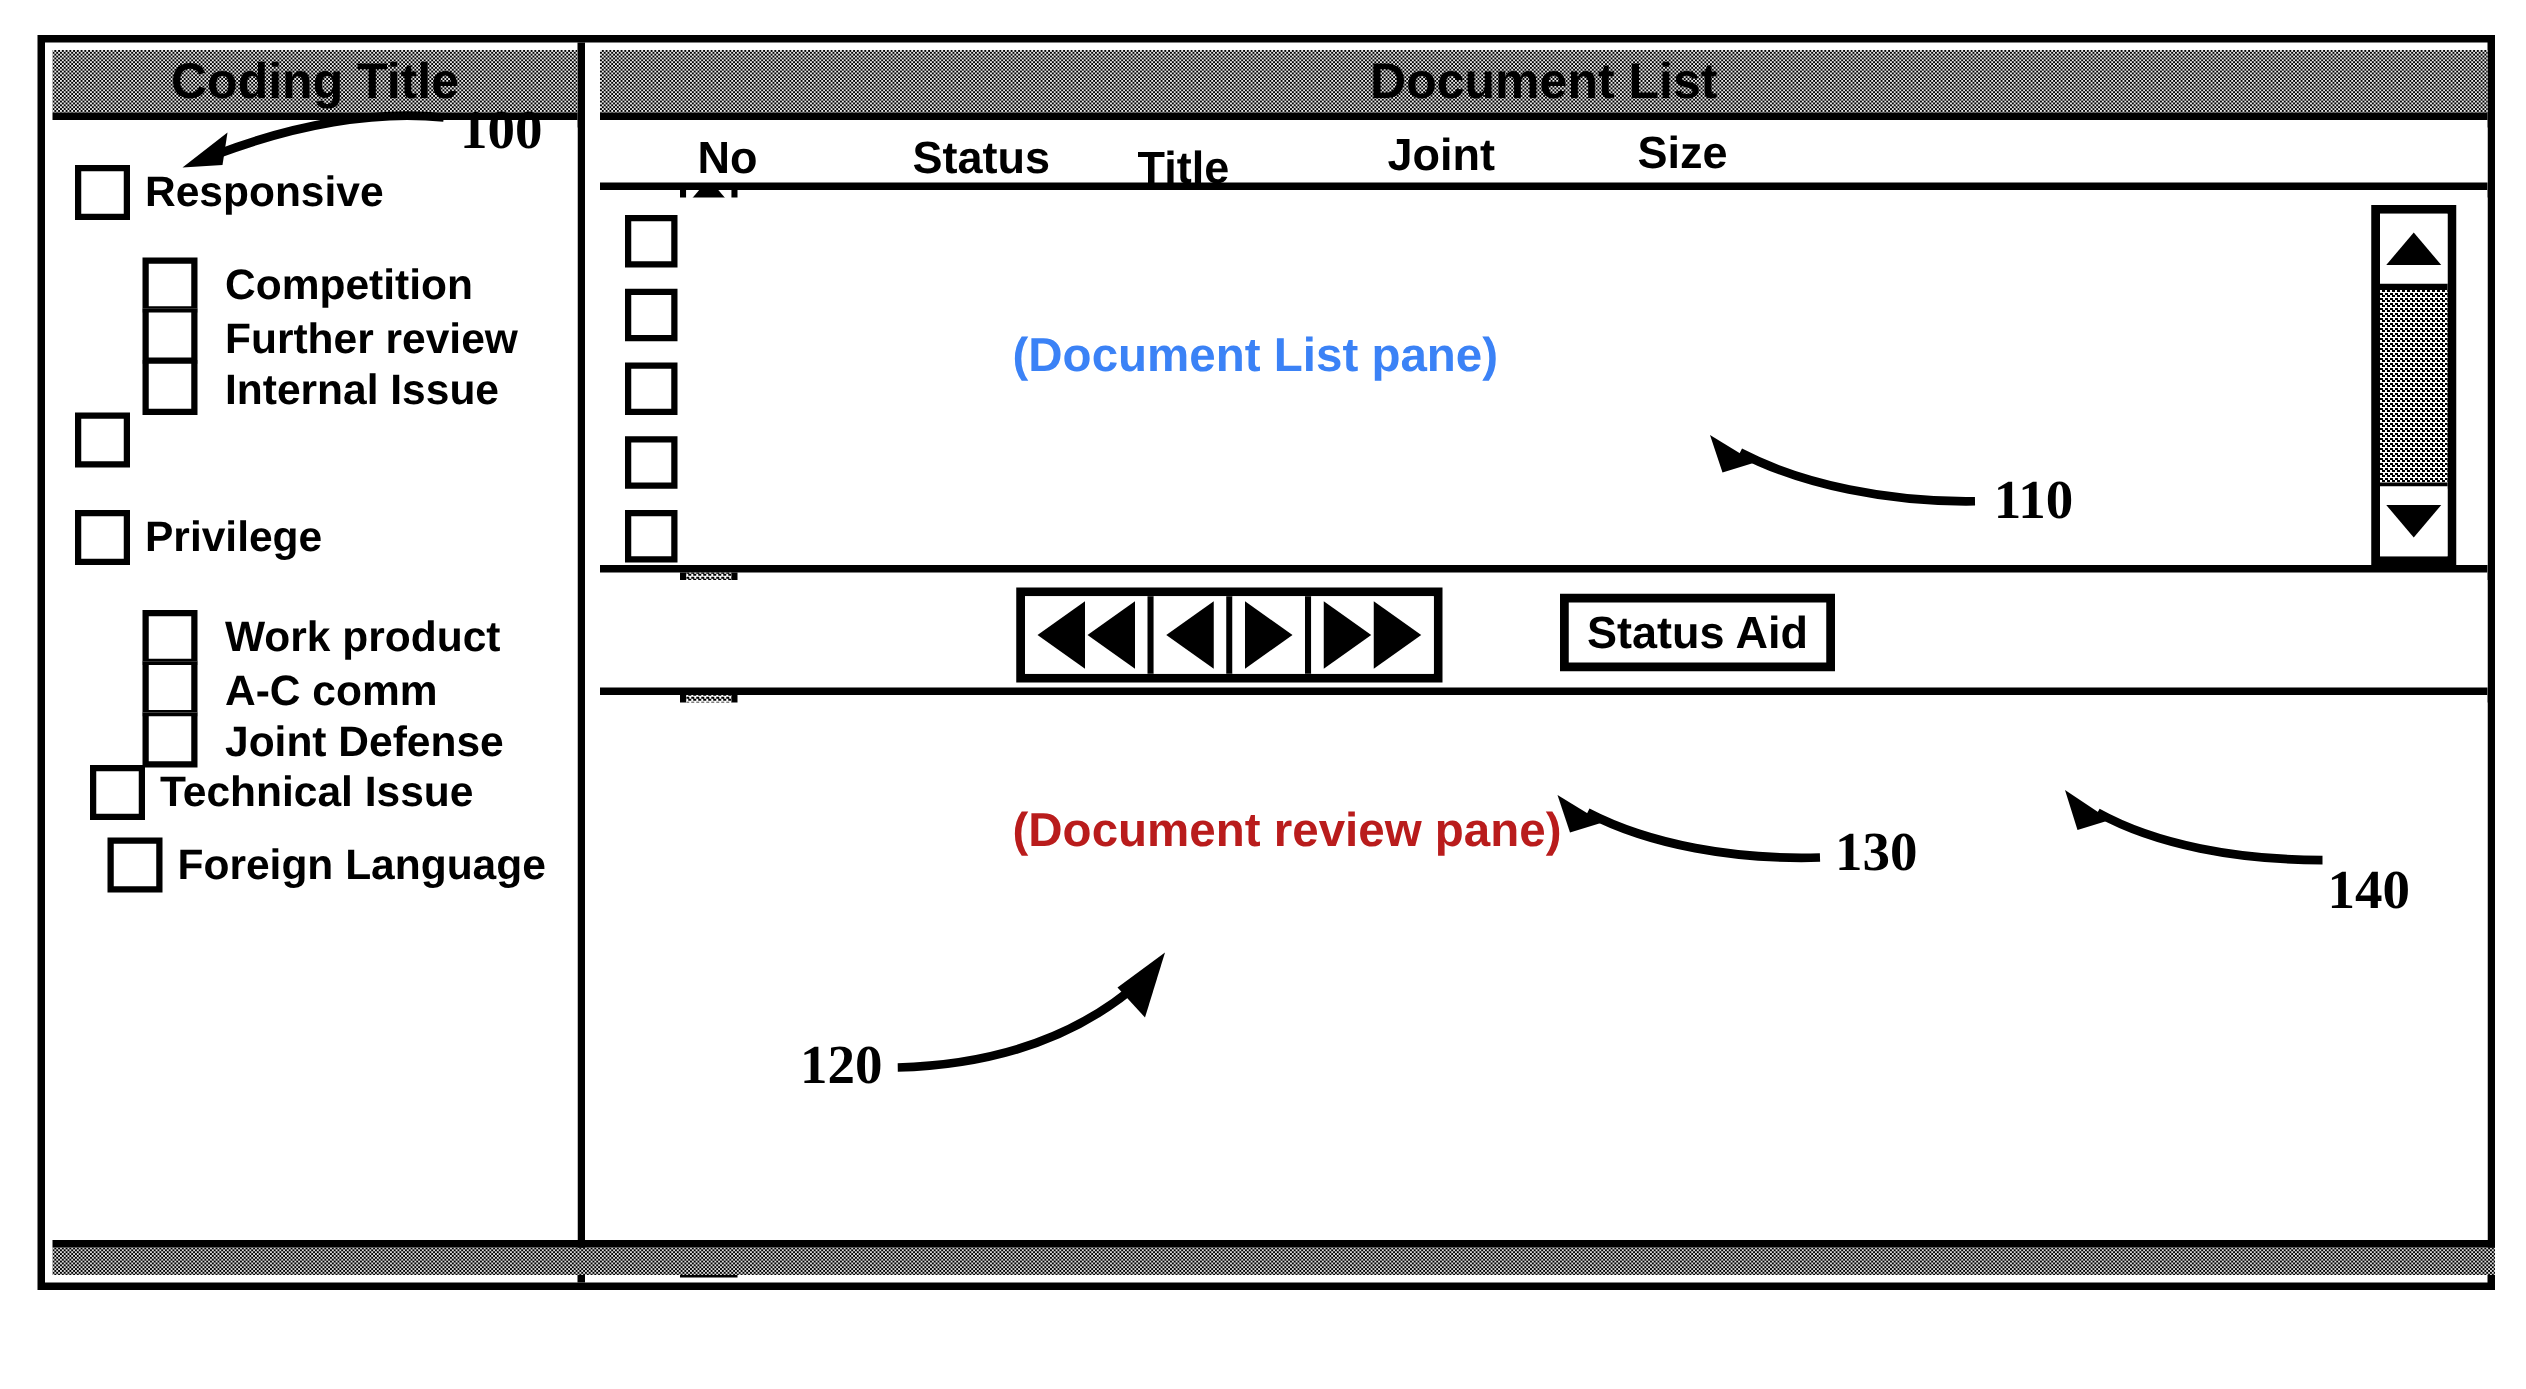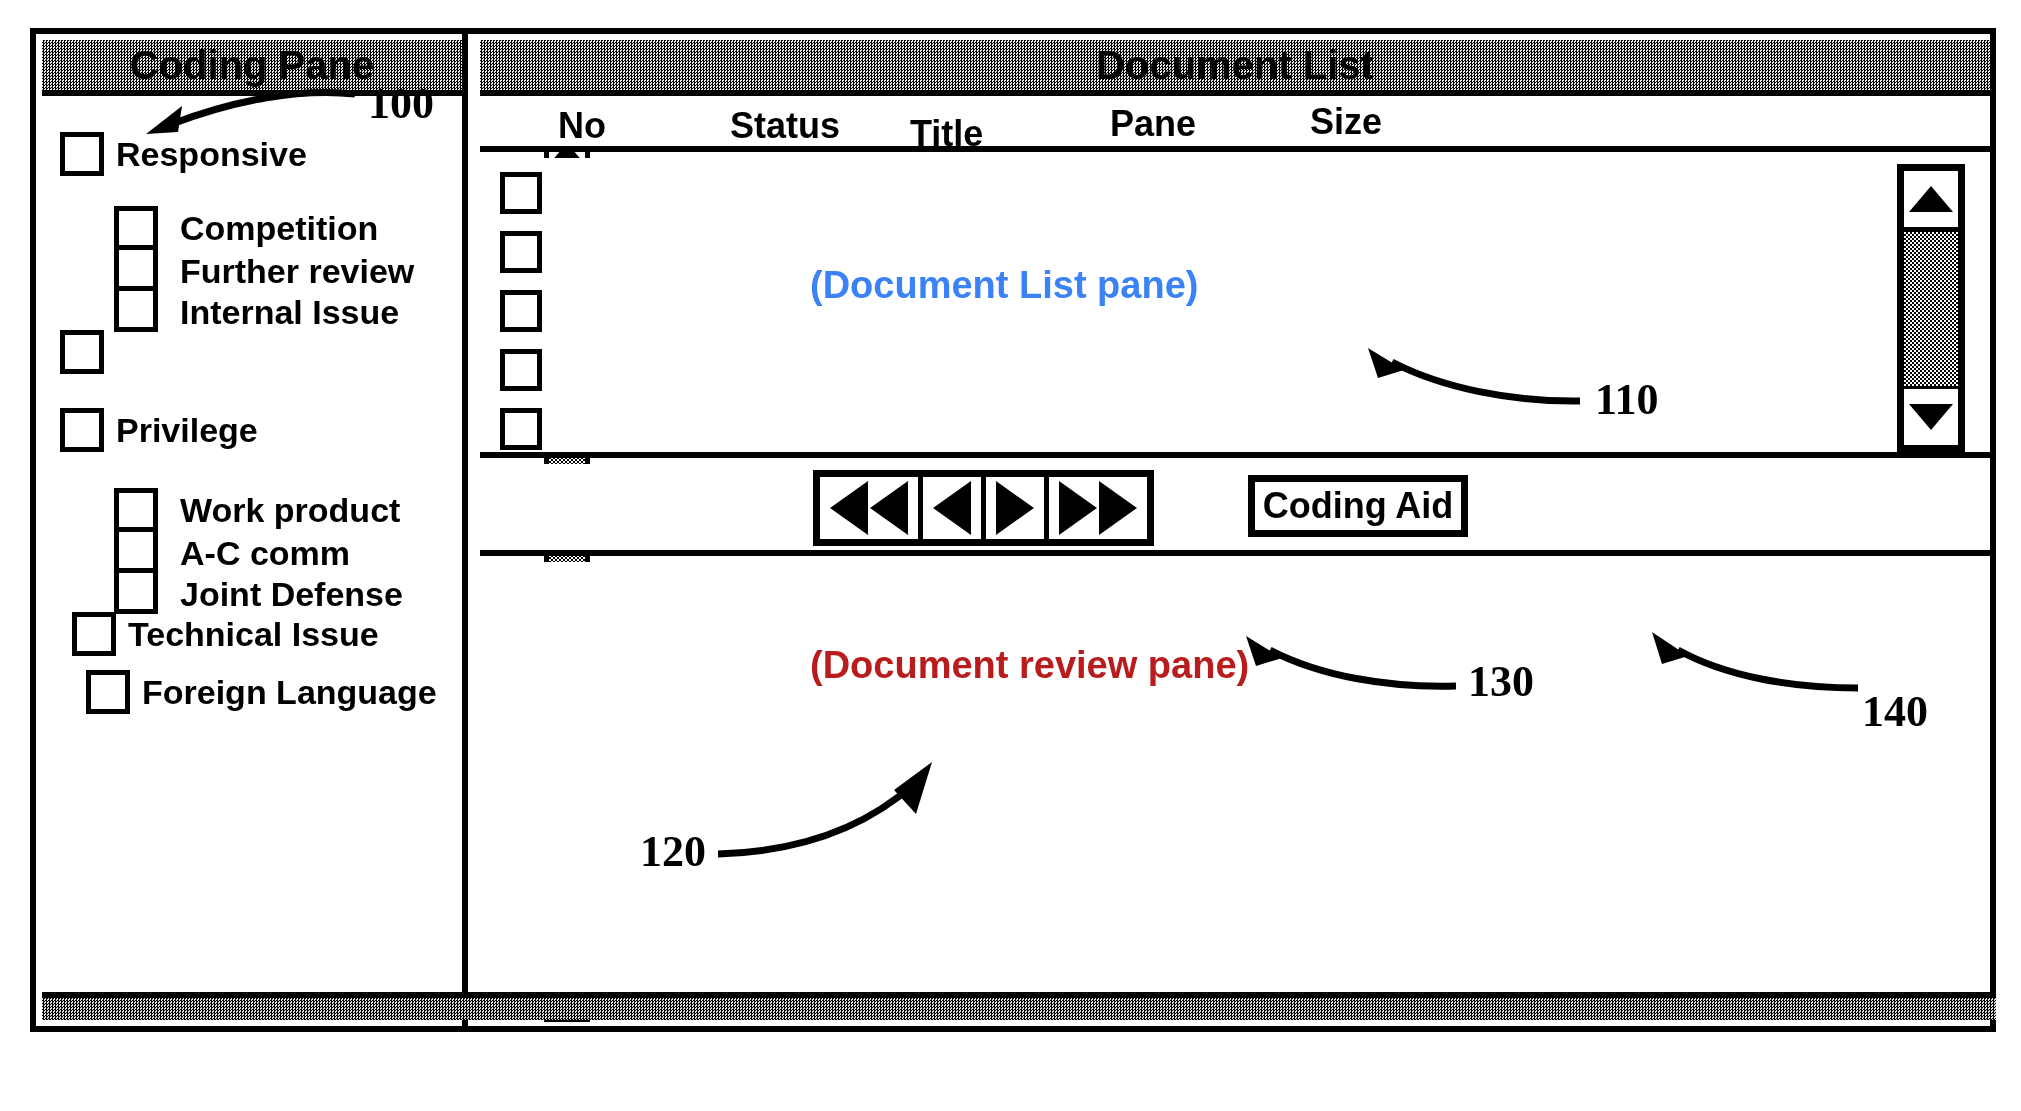--- a/index.html
+++ b/index.html
@@ -280,21 +280,21 @@
 </head>
 <body>
 
 <div id="root">
 
   <div class="app-window">
 
     <div class="coding-pane">
 
       <div class="titlebar coding-title">
-        <div class="titlebar-text">Coding Pane</div>
+        <div class="titlebar-text">Coding Title</div>
       </div>
 
       <div class="coding-body">
 
         <div class="cb-row item-top" style="position:absolute; left:0; top:30px;">
           <div class="checkbox"></div>
           <div class="cb-label">Responsive</div>
         </div>
 
         <div class="group" style="position:absolute; left:0; top:104px;">
@@ -362,21 +362,21 @@
     <div class="right-side">
 
       <div class="titlebar doclist-title">
         <div class="titlebar-text">Document List</div>
       </div>
 
       <div class="col-headers">
         <div class="col-h" style="left:78px;  top:6px;">No</div>
         <div class="col-h" style="left:250px; top:6px;">Status</div>
         <div class="col-h" style="left:430px; top:14px;">Title</div>
-        <div class="col-h" style="left:630px; top:4px;">Pane</div>
+        <div class="col-h" style="left:630px; top:4px;">Joint</div>
         <div class="col-h" style="left:830px; top:2px;">Size</div>
       </div>
 
       <div class="doclist-pane">
         <div class="dl-checks">
           <div class="dl-check"></div>
           <div class="dl-check"></div>
           <div class="dl-check"></div>
           <div class="dl-check"></div>
           <div class="dl-check"></div>
@@ -411,21 +411,21 @@
           </div>
           <div class="nav-btn">
             <div class="glyph-pair">
               <div class="glyph-right"></div>
                 <div class="glyph-right"></div>
             </div>
           </div>
         </div>
 
         <div class="coding-aid-btn">
-          <span>Coding Aid</span>
+          <span>Status Aid</span>
         </div>
       </div>
 
       <div class="review-pane">
         <div class="rv-caption">(Document review pane)</div>
       </div>
 
     </div>
 
     <div class="statusbar"></div>

